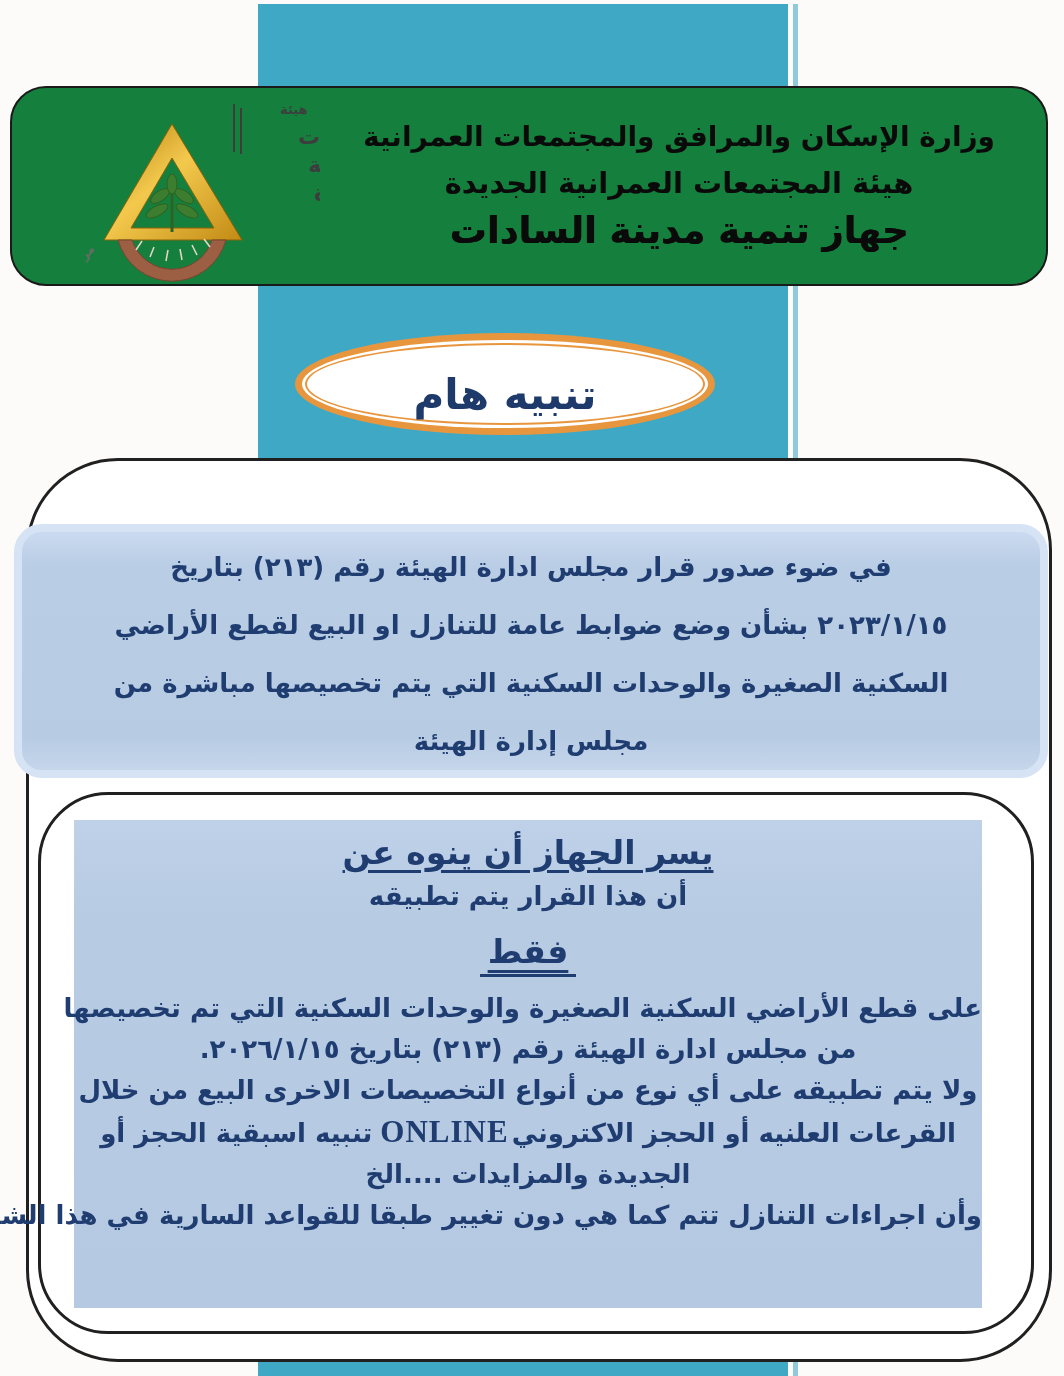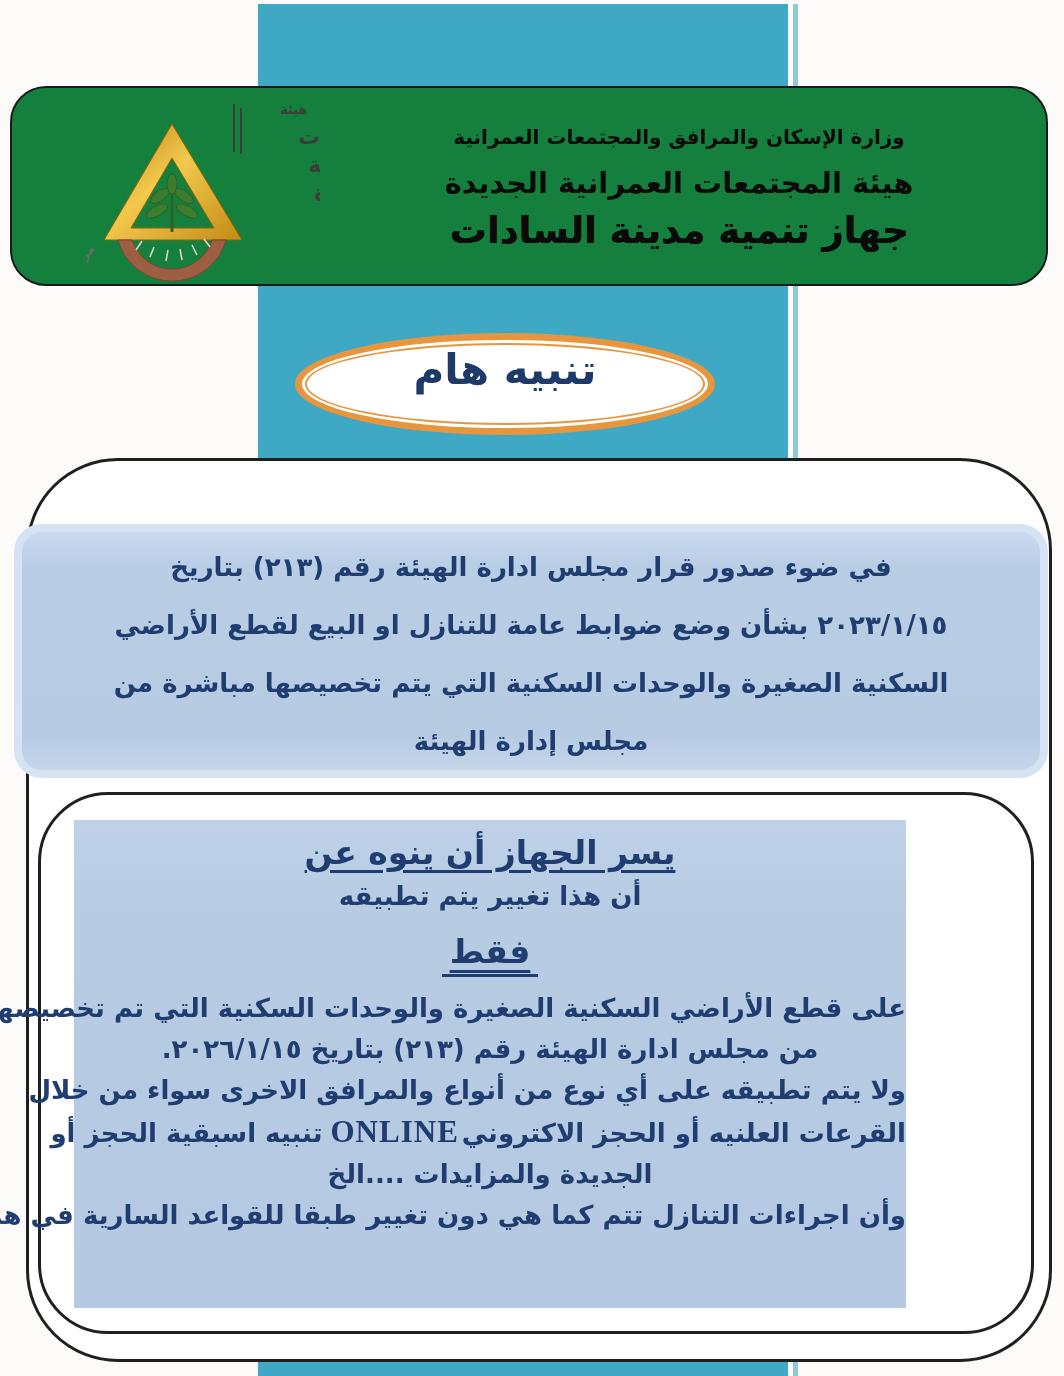--- a/index.html
+++ b/index.html
@@ -15,30 +15,30 @@
   
   .header-box{
     position:absolute;left:10px;top:86px;width:1038px;height:200px;box-sizing:border-box;
     background:#15803d;border:2px solid #1a1a1a;border-radius:36px;z-index:4;
   }
   .logo{position:absolute;left:72px;top:4px;width:236px;height:192px;}
   .header-text{
     position:absolute;left:330px;right:30px;top:26px;text-align:center;direction:rtl;
     color:#0a0a0a;font-weight:700;
   }
-  .header-line1{font-size:20px;line-height:46px;white-space:nowrap;}
+  .header-line1{font-size:28px;line-height:46px;white-space:nowrap;}
   .header-line2{font-size:29px;line-height:46px;white-space:nowrap;}
   .header-line3{font-size:37px;line-height:50px;white-space:nowrap;letter-spacing:-1px;
     text-shadow:0.6px 0 0 #0a0a0a;}
 
   
   .oval{position:absolute;left:295px;top:333px;width:420px;height:102px;background:#e8963e;border-radius:50%;z-index:4;}
   .oval-mid{position:absolute;inset:7px;background:#ffffff;border-radius:50%;}
   .oval-inner{position:absolute;inset:10px;background:#ffffff;border:2px solid #e8963e;border-radius:50%;
-    display:flex;align-items:flex-start;justify-content:center;}
+    display:flex;align-items:flex-end;justify-content:center;}
   .oval-label{font-size:42px;font-weight:700;color:#1e3a6b;direction:rtl;white-space:nowrap;padding-bottom:4px;}
 
   
   .outer-frame{
     position:absolute;left:26px;top:458px;width:1026px;height:904px;box-sizing:border-box;
     background:#ffffff;border:3px solid #202020;border-radius:92px;z-index:1;
   }
 
   
   .intro-panel{
@@ -50,21 +50,21 @@
     font-size:26px;line-height:58px;padding-top:6px;}
   .intro-text div{white-space:nowrap;}
 
   
   .details-frame{
     position:absolute;left:38px;top:792px;width:996px;height:542px;box-sizing:border-box;
     background:#ffffff;border:3px solid #202020;border-radius:70px;z-index:2;
   }
   
   .details-panel{
-    position:absolute;left:74px;top:820px;width:832px;height:488px;z-index:3;
+    position:absolute;left:74px;top:820px;width:908px;height:488px;z-index:3;
     background:linear-gradient(180deg,#bed1e8 0%,#b7cbe3 20%,#b5c9e2 100%);
     direction:rtl;text-align:center;color:#1f3d70;font-weight:700;
   }
   .d-heading{font-size:33px;margin-top:13px;text-decoration:underline;text-decoration-thickness:2.5px;text-underline-offset:6px;white-space:nowrap;}
   .d-sub{font-size:26px;margin-top:9px;white-space:nowrap;}
   .d-emph-row{margin-top:21px;}
   .d-emph{display:inline-block;font-size:33px;border-bottom:3px solid #1f3d70;padding:0 8px 3px;}
   .d-emph span{text-decoration:underline;text-decoration-thickness:2.5px;text-underline-offset:7px;}
   .d-body{margin-top:11px;font-size:26px;line-height:41px;}
   .d-body div{white-space:nowrap;}
@@ -147,28 +147,28 @@
       <div>٢٠٢٣/١/١٥ بشأن وضع ضوابط عامة للتنازل او البيع لقطع الأراضي</div>
       <div>السكنية الصغيرة والوحدات السكنية التي يتم تخصيصها مباشرة من</div>
       <div>مجلس إدارة الهيئة</div>
     </div>
   </div>
 
   <div class="details-frame"></div>
 
   <div class="details-panel">
     <div class="d-heading">يسر الجهاز أن ينوه عن</div>
-    <div class="d-sub">أن هذا تغيير يتم تطبيقه</div>
+    <div class="d-sub">أن هذا القرار يتم تطبيقه</div>
     <div class="d-emph-row">
       <span class="d-emph"><span>فقط</span></span>
     </div>
     <div class="d-body">
       <div>على قطع الأراضي السكنية الصغيرة والوحدات السكنية التي تم تخصيصها</div>
       <div>من مجلس ادارة الهيئة رقم (٢١٣) بتاريخ ٢٠٢٦/١/١٥.</div>
-      <div>ولا يتم تطبيقه على أي نوع من أنواع والمرافق الاخرى سواء من خلال</div>
+      <div>ولا يتم تطبيقه على أي نوع من أنواع التخصيصات الاخرى البيع من خلال</div>
       <div>
         <span>القرعات العلنيه أو الحجز الاكتروني</span><span class="online-word">ONLINE</span><span>تنبيه اسبقية الحجز أو</span>
       </div>
       <div>الجديدة والمزايدات ....الخ</div>
       <div class="d-closing">وأن اجراءات التنازل تتم كما هي دون تغيير طبقا للقواعد السارية في هذا الشأن</div>
     </div>
   </div>
 
 </div>
 

